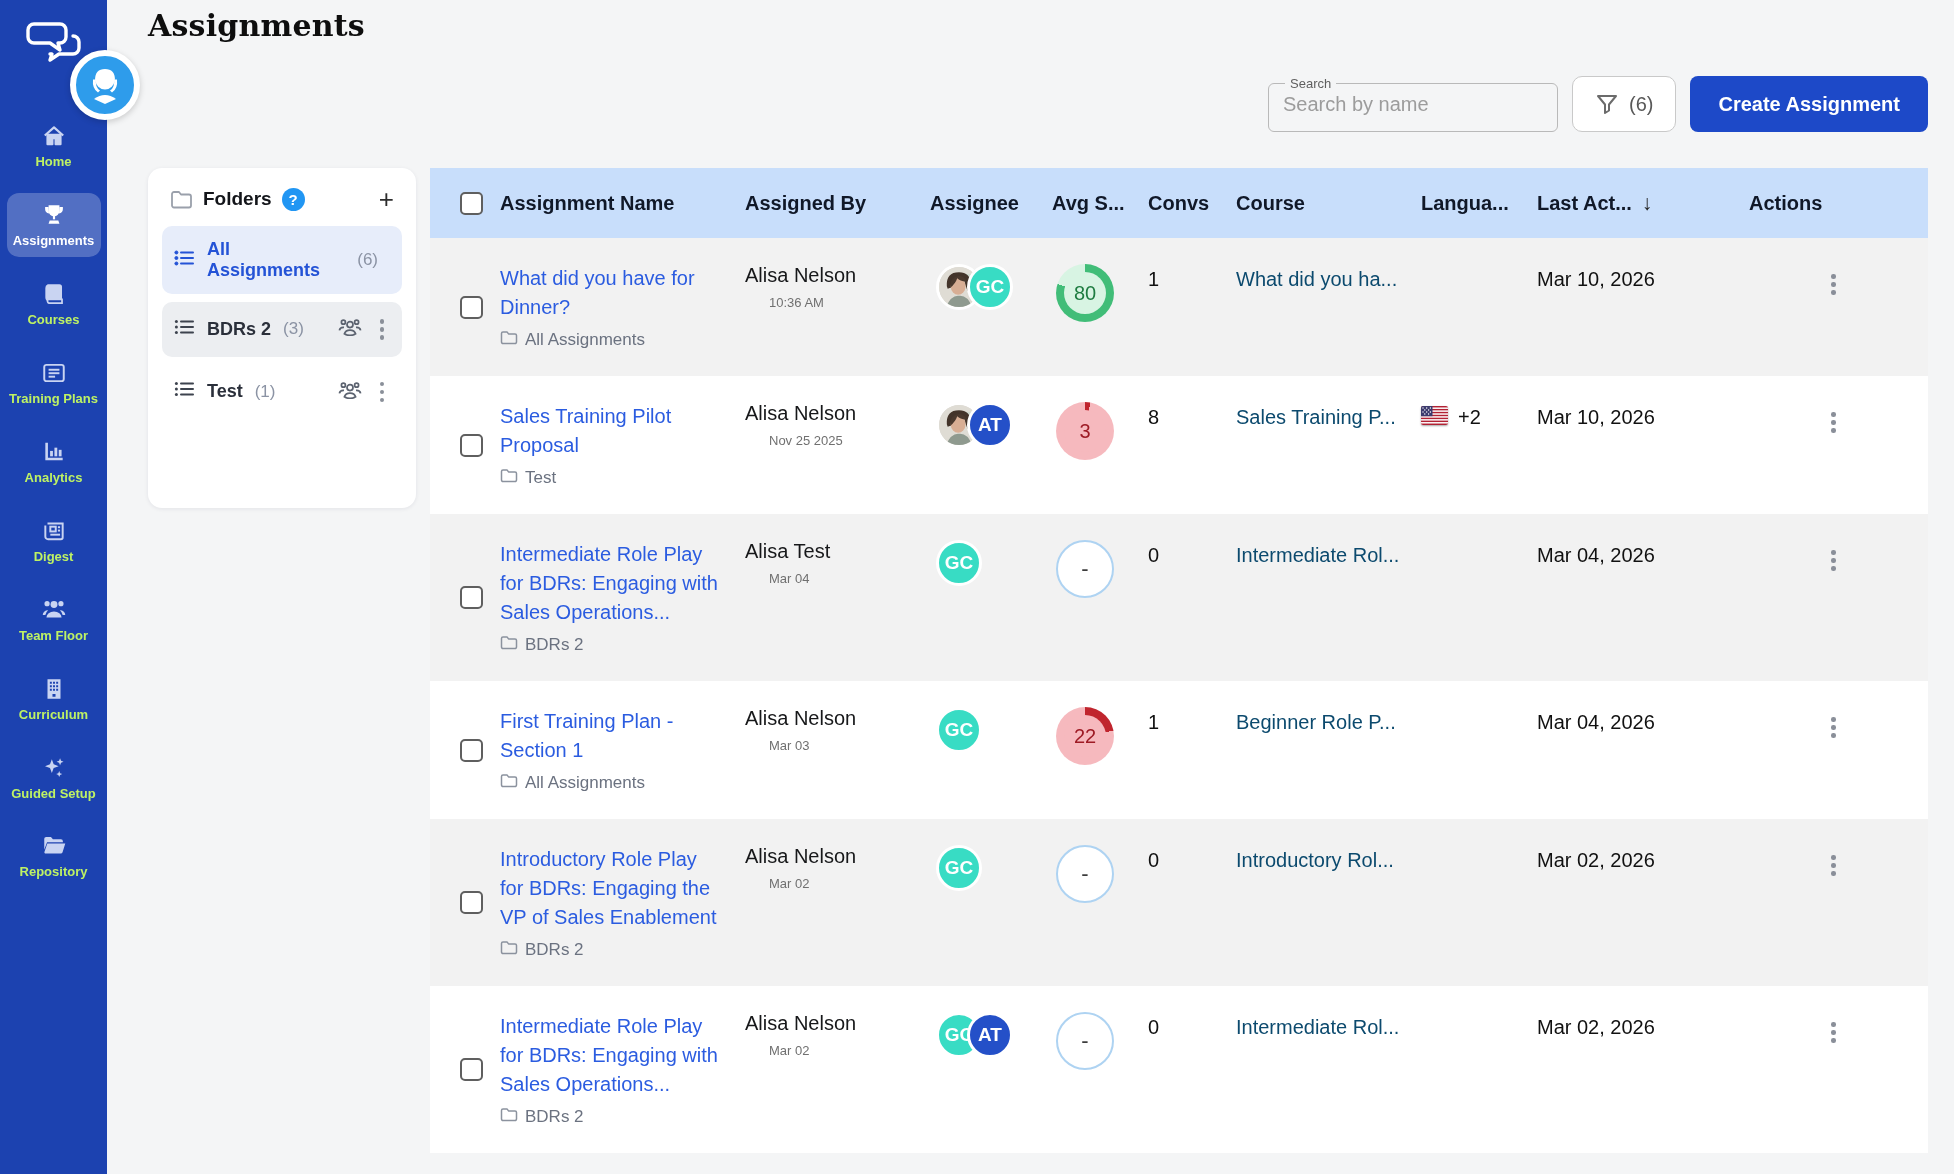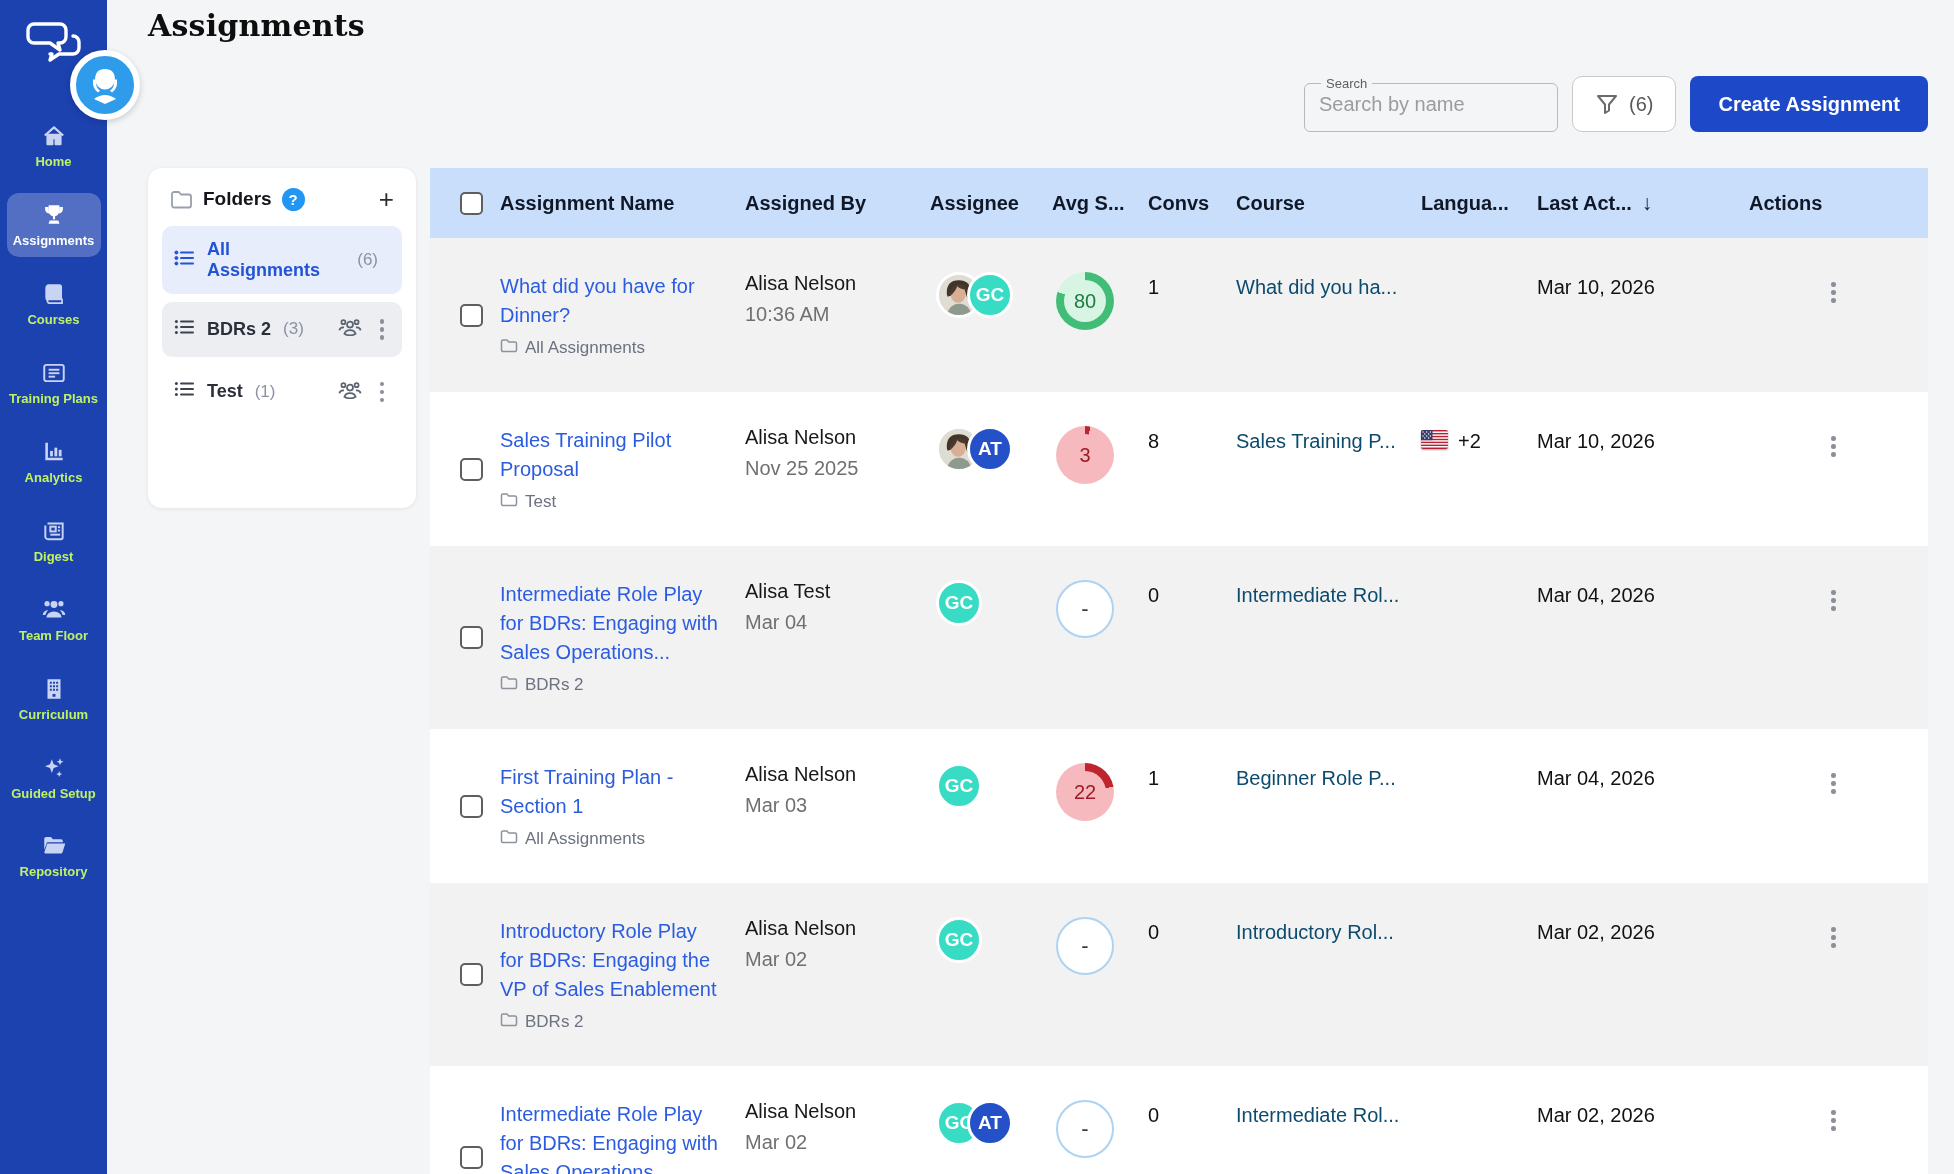--- a/index.html
+++ b/index.html
@@ -35,21 +35,21 @@
   
   .main { position:absolute; left:107px; top:0; width:1847px; height:1174px; }
   .page-header { position:relative; height:160px; }
   .page-title {
     position:absolute; left:41px; top:8px;
     font-family:"DejaVu Serif","Liberation Serif",serif;
     font-size:30px; font-weight:700; color:#0e0e0e; letter-spacing:0.2px;
   }
   .controls { position:absolute; right:26px; top:76px; display:flex; align-items:center; gap:14px; }
   .search-field {
-    width:254px; height:56px; border:1px solid #b9b9b9; border-radius:6px;
+    width:290px; height:56px; border:1px solid #b9b9b9; border-radius:6px;
     padding:0 14px; background:transparent;margin-left:17px;
   }
   .search-field legend { font-size:13px; color:#5f5f5f; padding:0 5px; margin-left:2px; }
   .search-field input {
     border:none; outline:none; background:transparent; width:100%;
     font-size:20px; color:#333; font-family:"Liberation Sans",sans-serif; margin-top:2px;
   }
   .search-field input::placeholder { color:#9c9c9c; }
   .filter-btn {
     height:56px; padding:0 22px; border:1px solid #c9c9c9; border-radius:10px;
@@ -90,35 +90,35 @@
   .kebab i { width:4.5px; height:4.5px; border-radius:50%; background:#8a8f99; }
   
   .table { flex:1; min-width:0; }
   .t-head {
     display:grid; grid-template-columns:70px 245px 185px 122px 96px 88px 185px 116px 212px 1fr;
     background:#c8defb; height:70px; align-items:center;
     font-size:20px; font-weight:700; color:#101828;
   }
   .t-row {
     display:grid; grid-template-columns:70px 245px 185px 122px 96px 88px 185px 116px 212px 1fr;
-    padding:34px 0; align-items:start; min-height:130px;
+    padding:26px 0; align-items:start; min-height:130px;
   }
   .t-row.alt { background:#f2f2f2; }
   .t-row.plain { background:#ffffff; }
   .cell { padding-right:10px; }
   .checkbox {
     width:23px; height:23px; border:2.5px solid #5f5f5f; border-radius:5px; background:#fff;
     margin-left:30px; cursor:pointer;
   }
   .t-head .checkbox { margin-top:0; }
   .t-row .checkbox { align-self:center; }
   .name-link { color:#2b5ce0; font-size:20px; line-height:1.45; display:block; max-width:218px; cursor:pointer; text-decoration:none; }
   .folder-line { display:flex; align-items:center; gap:7px; margin-top:8px; color:#6b7280; font-size:17px; }
   .by-name { font-size:20px; color:#17181a; }
-  .by-when { font-size:20px; color:#707070; margin-top:8px; }
+  .by-when { font-size:13px; color:#707070; margin-top:8px;margin-left:24px; }
   .avatars { display:flex; align-items:center; padding-left:6px; }
   .avatar {
     width:46px; height:46px; border-radius:50%; border:3px solid #ffffff;
     display:flex; align-items:center; justify-content:center;
     color:#fff; font-weight:700; font-size:19px; flex-shrink:0;
   }
   .avatar + .avatar { margin-left:-15px; }
   .avatar.photo { overflow:hidden; background:#dcd9d2; }
   .avatar.photo svg { width:100%; height:100%; }
   .score { position:relative; width:58px; height:58px; border-radius:50%; margin-left:4px; }

